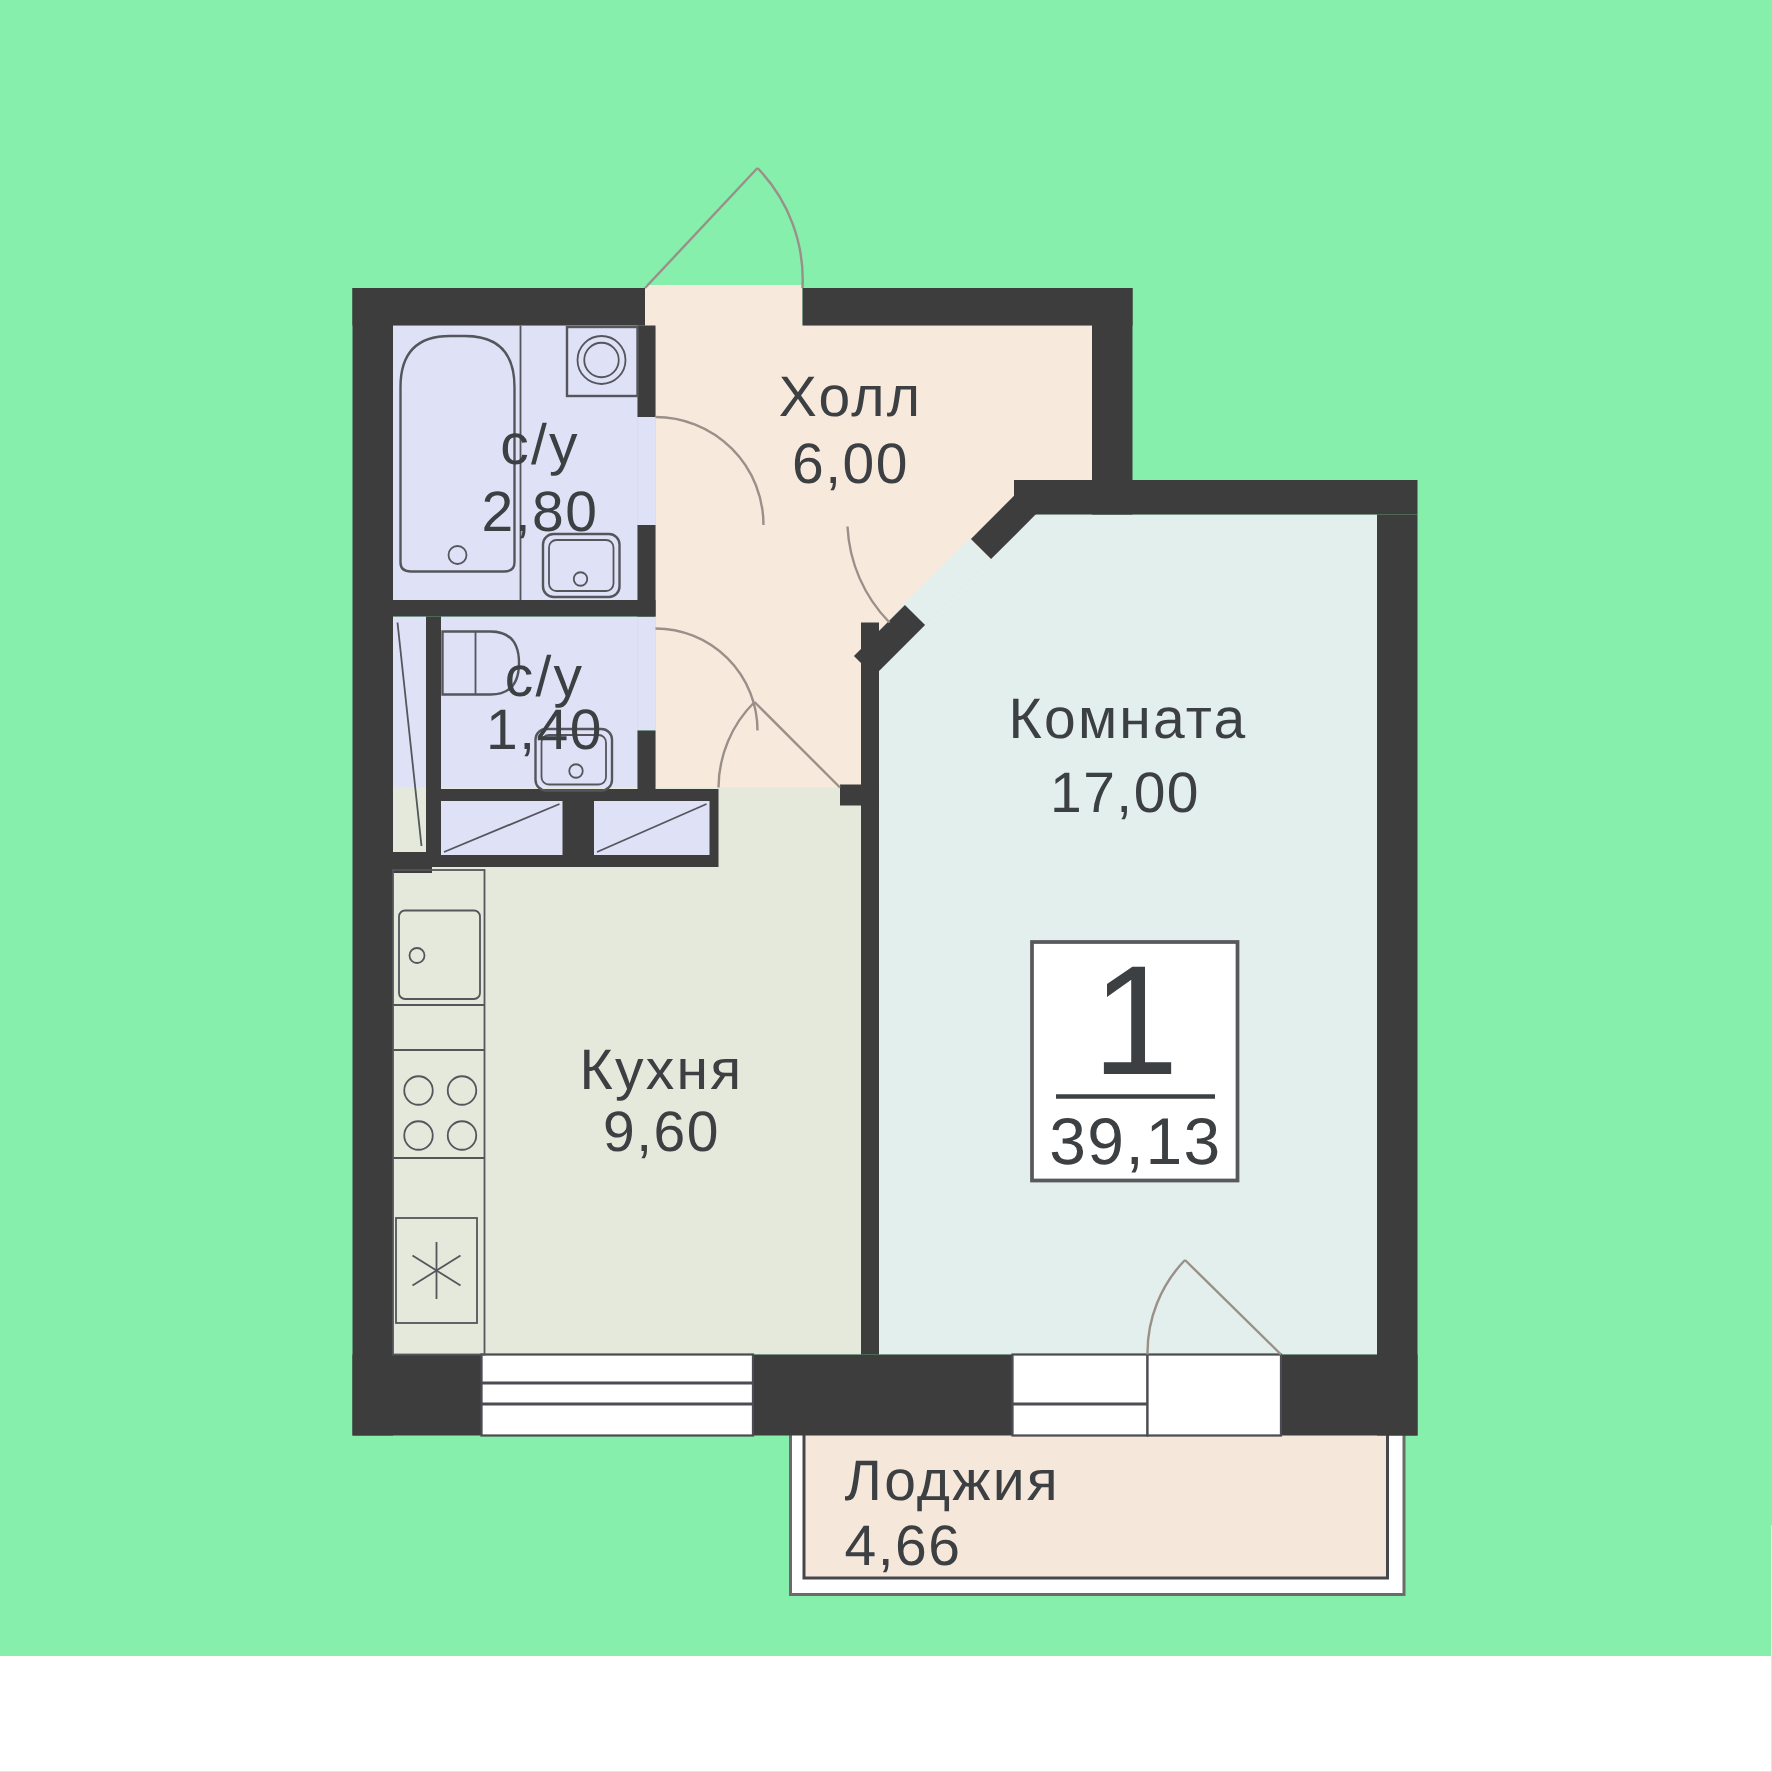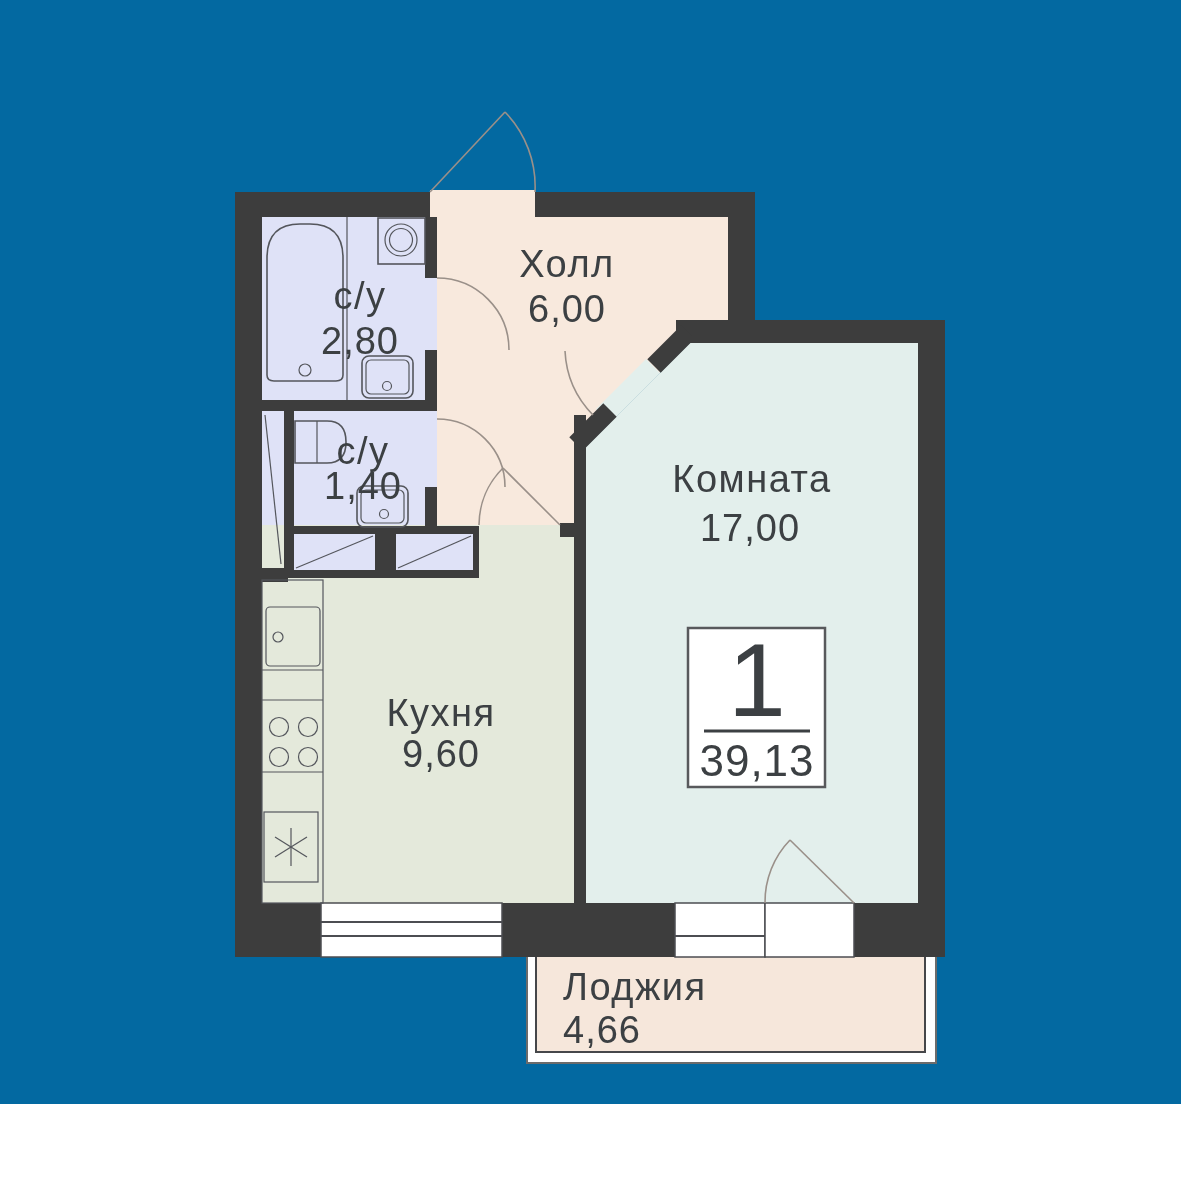--- a/index.html
+++ b/index.html
@@ -1,16 +1,16 @@
 <!DOCTYPE html>
 <html><head>
 <meta charset="utf-8">
 <style>
   html,body{margin:0;padding:0;background:#ffffff;}
-  .stage{position:relative;width:1181px;height:1104px;background:#0369a1;overflow:hidden;
+  .stage{position:relative;width:1181px;height:1104px;background:#86efac;overflow:hidden;
          font-family:"Liberation Sans", sans-serif;}
   svg{position:absolute;left:0;top:0;}
   .fixture{fill:none;stroke:#54565c;stroke-width:1.6;}
   .fixture-thin{fill:none;stroke:#54565c;stroke-width:1.2;}
   .arc{fill:none;stroke:#9a9089;stroke-width:1.6;}
   .winline{stroke:#4c4d52;stroke-width:2;}
   .winbox{fill:#ffffff;stroke:#4c4d52;stroke-width:1.5;}
   .roomlabel{font-size:38px;letter-spacing:1.5px;}
   .arealabel{font-size:38px;letter-spacing:1px;}
   .badge-num{font-size:104px;font-weight:500;}

